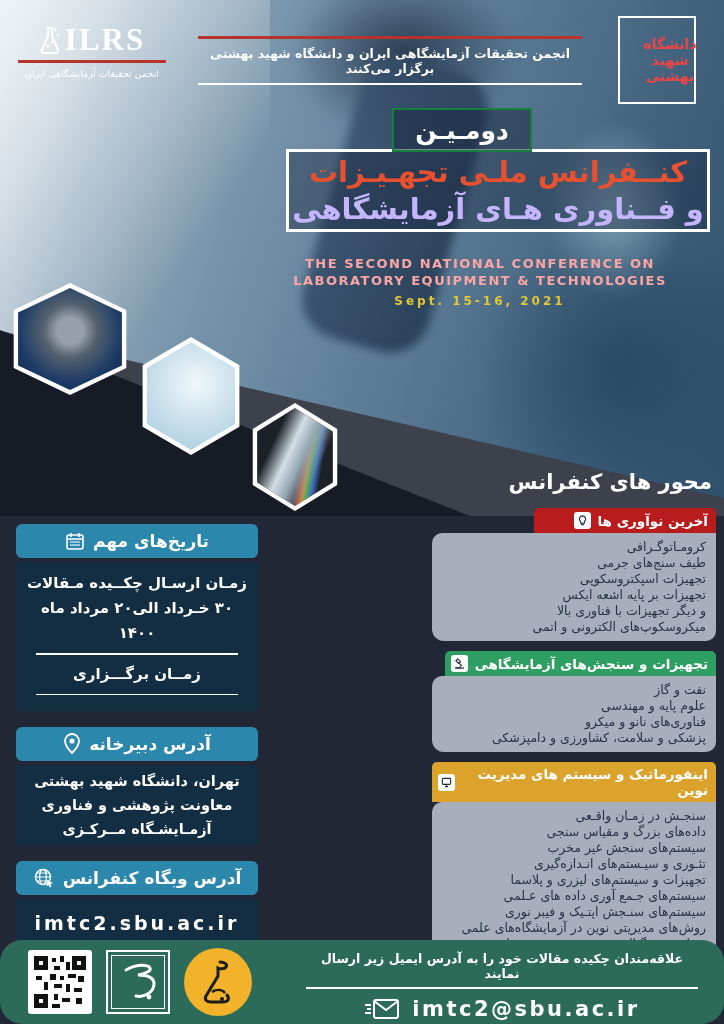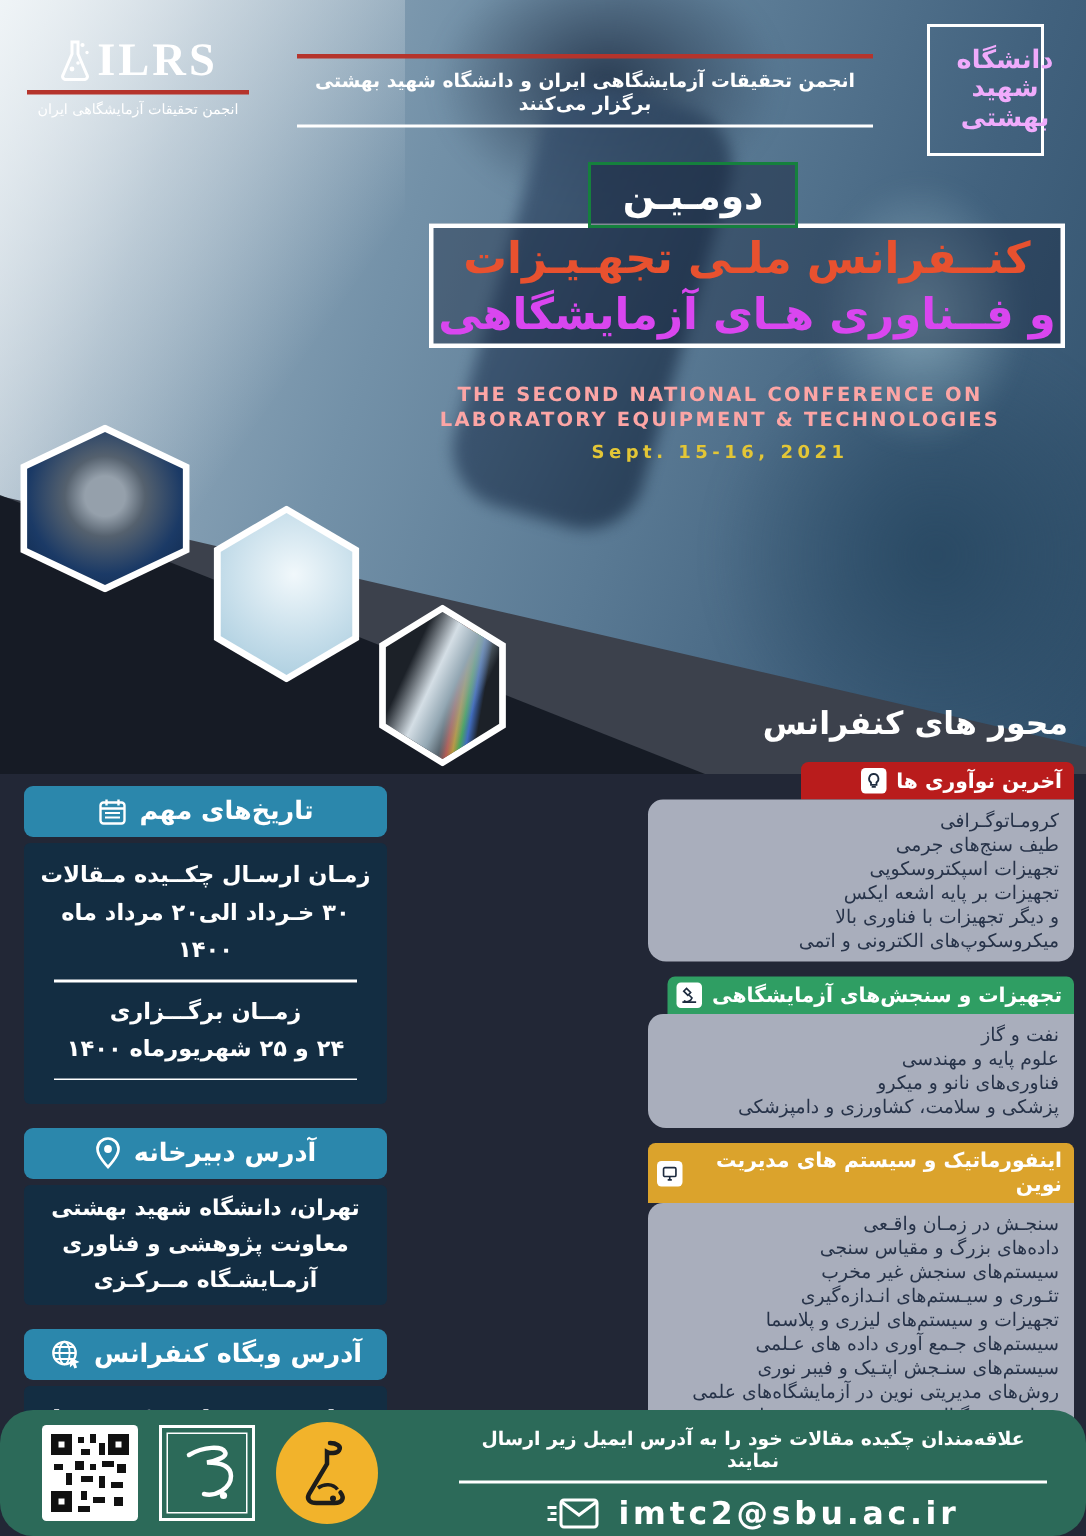--- a/index.html
+++ b/index.html
@@ -30,31 +30,31 @@
   .ilrs-row { display:flex; align-items:center; justify-content:center; gap:4px; }
   .ilrs-acronym { font-family:"Liberation Serif", serif; font-weight:bold; font-size:31px; letter-spacing:2px; }
   .ilrs-underline { height:3px; background:#b5342c; margin-top:2px; }
   .ilrs-caption { direction:rtl; font-size:9.5px; margin-top:5px; color:#fff; }
   .banner { position:absolute; left:198px; top:36px; width:384px; text-align:center; z-index:5; }
   .banner-redline { height:2.5px; background:#b5342c; margin-bottom:7px; }
   .banner-text { direction:rtl; color:#fff; font-size:12.5px; font-weight:bold; }
   .banner-whiteline { height:2px; background:#fff; margin-top:7px; }
   .sbu { position:absolute; right:28px; top:16px; width:78px; height:88px; border:2px solid #fff;
     display:flex; align-items:center; justify-content:center; z-index:5; }
-  .sbu-text { direction:rtl; color:#f0abfc; font-weight:bold; font-size:17px; line-height:1.15; text-align:center; padding:2px;margin-left:26px; }
+  .sbu-text { direction:rtl; color:#ef4444; font-weight:bold; font-size:14px; line-height:1.15; text-align:center; padding:2px;margin-left:26px; }
 
   
   .t-badge { position:absolute; left:392px; top:108px; width:140px; height:44px; border:2px solid #15803d;
     background:rgba(28,42,66,.55); display:flex; align-items:center; justify-content:center;
     color:#fff; font-size:25px; font-weight:bold; direction:rtl; z-index:6; }
   .t-main { position:absolute; left:286px; top:149px; width:424px; height:83px; border:3px solid #fff;
     background:rgba(24,38,62,.42); display:flex; flex-direction:column; align-items:center; justify-content:center;
     gap:3px; direction:rtl; z-index:5; }
   .t-line-orange { color:#e8512f; font-size:29px; font-weight:bold; }
-  .t-line-white { color:#d946ef; font-size:29px; font-weight:bold; }
+  .t-line-white { color:#c4b5fd; font-size:29px; font-weight:bold; }
   .t-sub { position:absolute; left:290px; top:255px; width:380px; text-align:center; z-index:5; }
   .t-sub-en { color:#fca5a5; font-size:13px; font-weight:bold; letter-spacing:1.5px; line-height:17px; }
   .t-sub-date { color:#e3c636; font-size:12px; font-weight:bold; letter-spacing:3px; margin-top:5px; }
 
   
   .hex { position:absolute; z-index:4; clip-path:polygon(50% 0,94% 24%,94% 76%,50% 100%,6% 76%,6% 24%); background:#fff; }
   .hex-inner { position:absolute; left:5px; top:5px; right:5px; bottom:5px;
     clip-path:polygon(50% 0,94% 24%,94% 76%,50% 100%,6% 76%,6% 24%); }
   .hex1 { left:6px; top:283px; width:128px; height:112px; }
   .hex1 .hex-inner { background:radial-gradient(circle at 50% 42%,#95a0ab 0 16%,#55616e 32%,#1b3a66 62%,#0b2344 100%); }
@@ -181,21 +181,20 @@
           <rect x="2" y="4" width="16" height="14" rx="2" fill="none" stroke="#fff" stroke-width="1.6"></rect>
           <path d="M6 2v4M14 2v4M2 8h16" stroke="#fff" stroke-width="1.6"></path>
           <path d="M5 11h10M5 14h10" stroke="#fff" stroke-width="1.2"></path>
         </svg>
       </div>
       <div class="sb-body">
         <div class="sb-line">زمـان ارسـال چکــیده مـقالات</div>
         <div class="sb-line">۳۰ خـرداد الی۲۰ مرداد ماه ۱۴۰۰</div>
         <div class="sb-divider"></div>
         <div class="sb-line">زمــان برگـــزاری</div>
-        <div class="sb-line">۲۴ و ۲۵ شهریورماه ۱۴۰۰</div>
         <div class="sb-divider"></div>
       </div>
     </div>
 
     <div class="sb-box">
       <div class="sb-head">
         <span>آدرس دبیرخانه</span>
         <svg width="18" height="22" viewBox="0 0 18 22">
           <path d="M9 1a7 7 0 0 1 7 7c0 5-7 12-7 12S2 13 2 8a7 7 0 0 1 7-7z" fill="none" stroke="#fff" stroke-width="1.8"></path>
           <circle cx="9" cy="8" r="2.6" fill="#fff"></circle>

